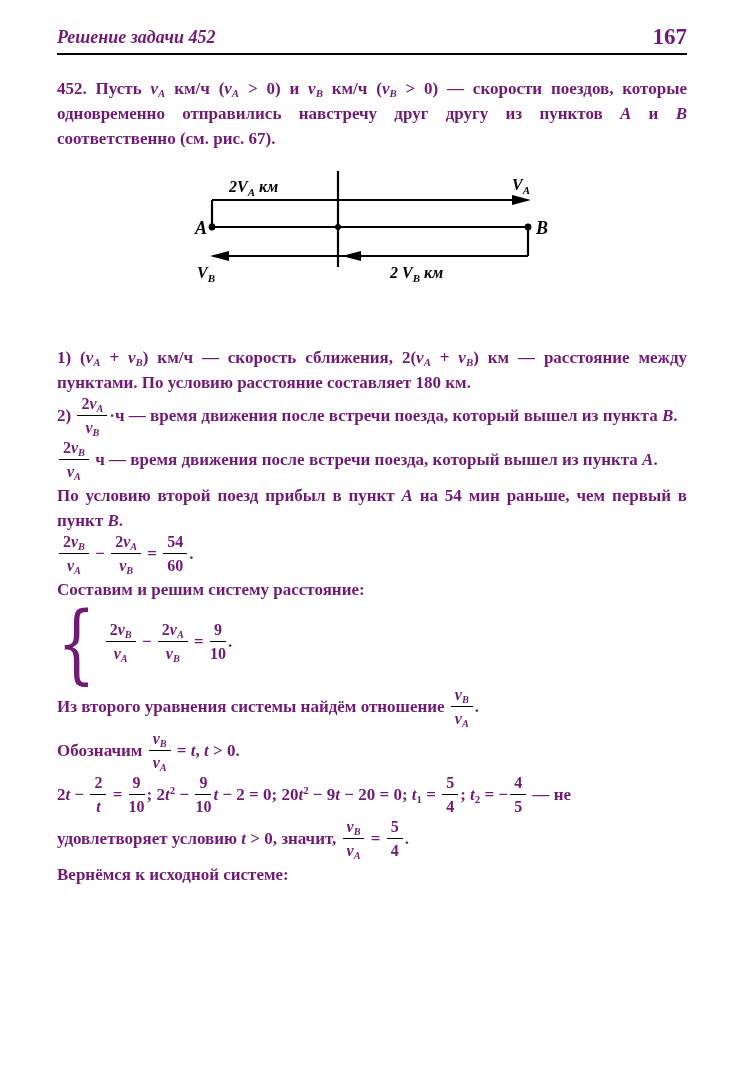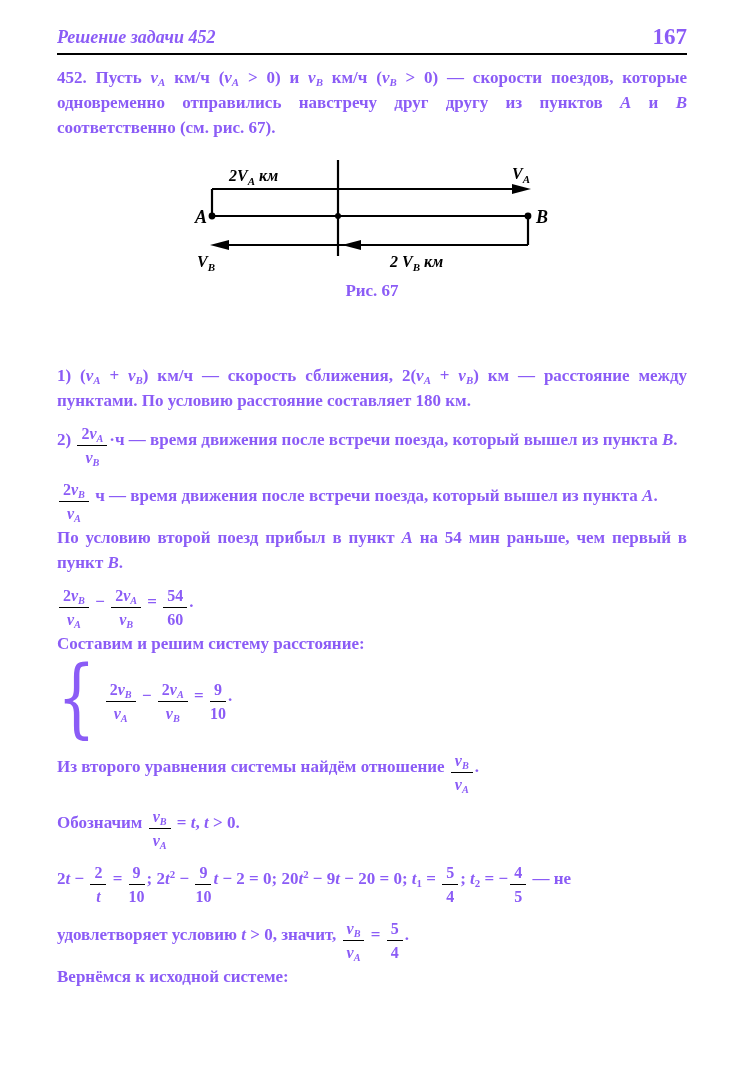--- a/index.html
+++ b/index.html
@@ -1,41 +1,41 @@
 <!DOCTYPE html>
 <html><head>
 <meta charset="utf-8">
 <style>
   html,body{margin:0;padding:0;background:#fff;}
   .page{
     position:relative;
     width:744px;height:1070px;
     box-sizing:border-box;
     padding:26px 57px 0 57px;
-    background:#fff;color:#8b5cf6;
+    background:#fff;color:#701a75;
     font-family:"Liberation Serif",serif;
     font-weight:700;
     font-size:17px;line-height:25px;
     overflow:hidden;
   }
   .header{
     display:flex;justify-content:space-between;align-items:flex-end;
     border-bottom:2.5px solid #000;
     padding-bottom:5px;
   }
   .h-title{font-style:italic;font-size:18px;line-height:22px;}
   .h-num{font-size:23px;line-height:22px;}
-  #content-top{margin-top:10px;}
+  #content-top{margin-top:21px;}
   .p{margin:0;text-align:justify;}
   i{font-style:italic;}
   sub{font-size:64%;line-height:0;vertical-align:baseline;position:relative;top:0.25em;}
   sup{font-size:64%;line-height:0;vertical-align:baseline;position:relative;top:-0.5em;}
   .frac{
     display:inline-block;vertical-align:middle;text-align:center;
-    font-size:16px;line-height:19px;padding:0 2px;transform:translateY(-2px);margin-top:12px;
+    font-size:16px;line-height:19px;padding:0 2px;transform:translateY(-2px);
   }
   .frac .num{display:block;border-bottom:1.8px solid #000;padding:1px 4px 2px;}
   .frac .den{display:block;padding-top:2px;}
   .system{display:flex;align-items:center;margin:2px 0 4px;}
   .brace{
     font-family:"DejaVu Serif",serif;font-weight:400;
     font-size:86px;line-height:78px;display:block;
     transform:scaleX(.7);margin-left:-8px;
   }
   .sys-rows{display:block;}
@@ -83,21 +83,20 @@
       <polygon points="153,91 172,86 172,96"></polygon>
       <polygon points="285,91 304,86 304,96"></polygon>
 
       <text class="fl" x="172" y="27"><tspan>2</tspan><tspan>V</tspan><tspan class="fs" dy="4">A</tspan><tspan dy="-4"> км</tspan></text>
       <text class="fl" x="455" y="25"><tspan>V</tspan><tspan class="fs" dy="4">A</tspan></text>
       <text class="fl-pt" x="150" y="69" text-anchor="end">A</text>
       <text class="fl-pt" x="479" y="69">B</text>
       <text class="fl" x="140" y="113"><tspan>V</tspan><tspan class="fs" dy="4">B</tspan></text>
       <text class="fl" x="333" y="113"><tspan>2 </tspan><tspan>V</tspan><tspan class="fs" dy="4">B</tspan><tspan dy="-4"> км</tspan></text>
     </svg>
-    <div class="caption">Рис. 67</div>
   </div>
 
   <div id="content-bottom">
       <p class="p">1) (<span class="mv"><i>v</i><sub><i>A</i></sub></span> + <span class="mv"><i>v</i><sub><i>B</i></sub></span>) км/ч — скорость сближения, 2(<span class="mv"><i>v</i><sub><i>A</i></sub></span> + <span class="mv"><i>v</i><sub><i>B</i></sub></span>) км — расстояние между пунктами. По условию расстояние составляет 180 км.</p>
       <p class="p">2) <span class="frac"><span class="num">2<span class="mv"><i>v</i><sub><i>A</i></sub></span></span><span class="den"><span class="mv"><i>v</i><sub><i>B</i></sub></span></span></span>·ч — время движения после встречи поезда, который вышел из пункта <i>B</i>.</p>
       <p class="p"><span class="frac"><span class="num">2<span class="mv"><i>v</i><sub><i>B</i></sub></span></span><span class="den"><span class="mv"><i>v</i><sub><i>A</i></sub></span></span></span> ч — время движения после встречи поезда, который вышел из пункта <i>A</i>.</p>
       <p class="p">По условию второй поезд прибыл в пункт <i>A</i> на 54 мин раньше, чем первый в пункт <i>B</i>.</p>
       <p class="p"><span class="frac"><span class="num">2<span class="mv"><i>v</i><sub><i>B</i></sub></span></span><span class="den"><span class="mv"><i>v</i><sub><i>A</i></sub></span></span></span> − <span class="frac"><span class="num">2<span class="mv"><i>v</i><sub><i>A</i></sub></span></span><span class="den"><span class="mv"><i>v</i><sub><i>B</i></sub></span></span></span> = <span class="frac"><span class="num">54</span><span class="den">60</span></span>.</p>
       <p class="p">Составим и решим систему расстояние:</p>
       <div class="system">

